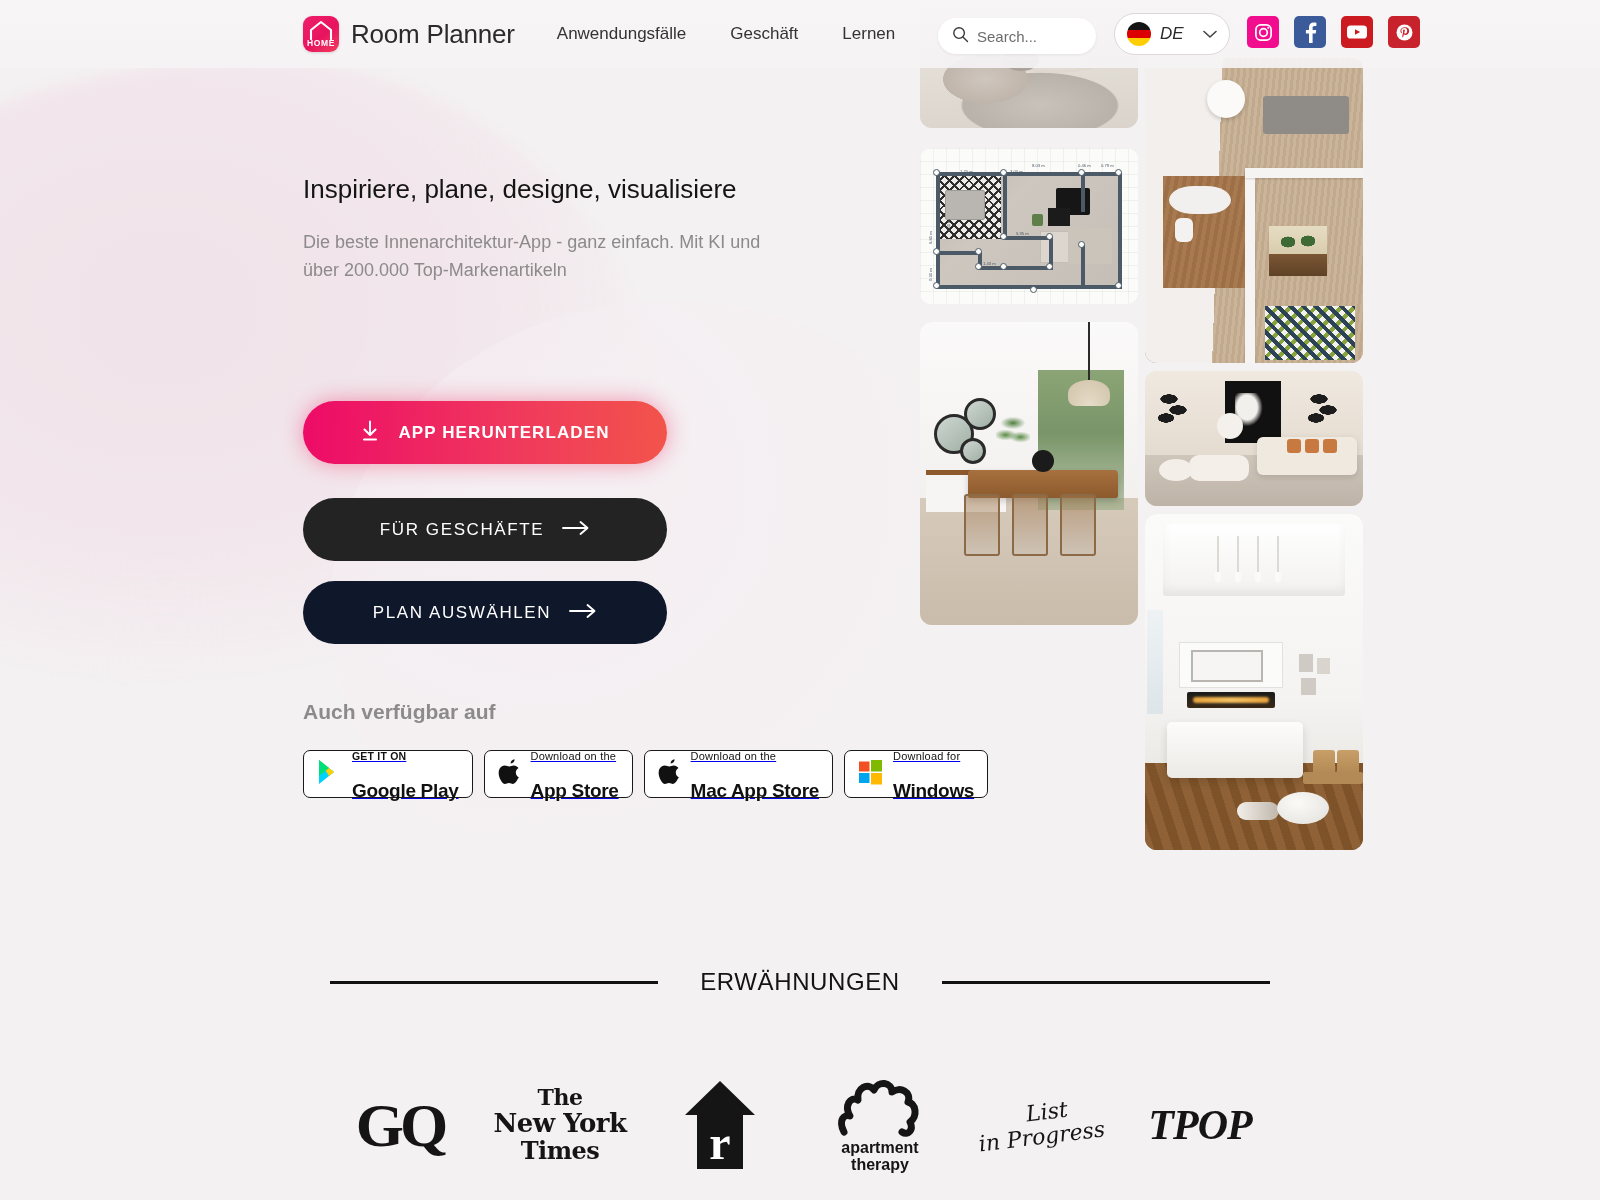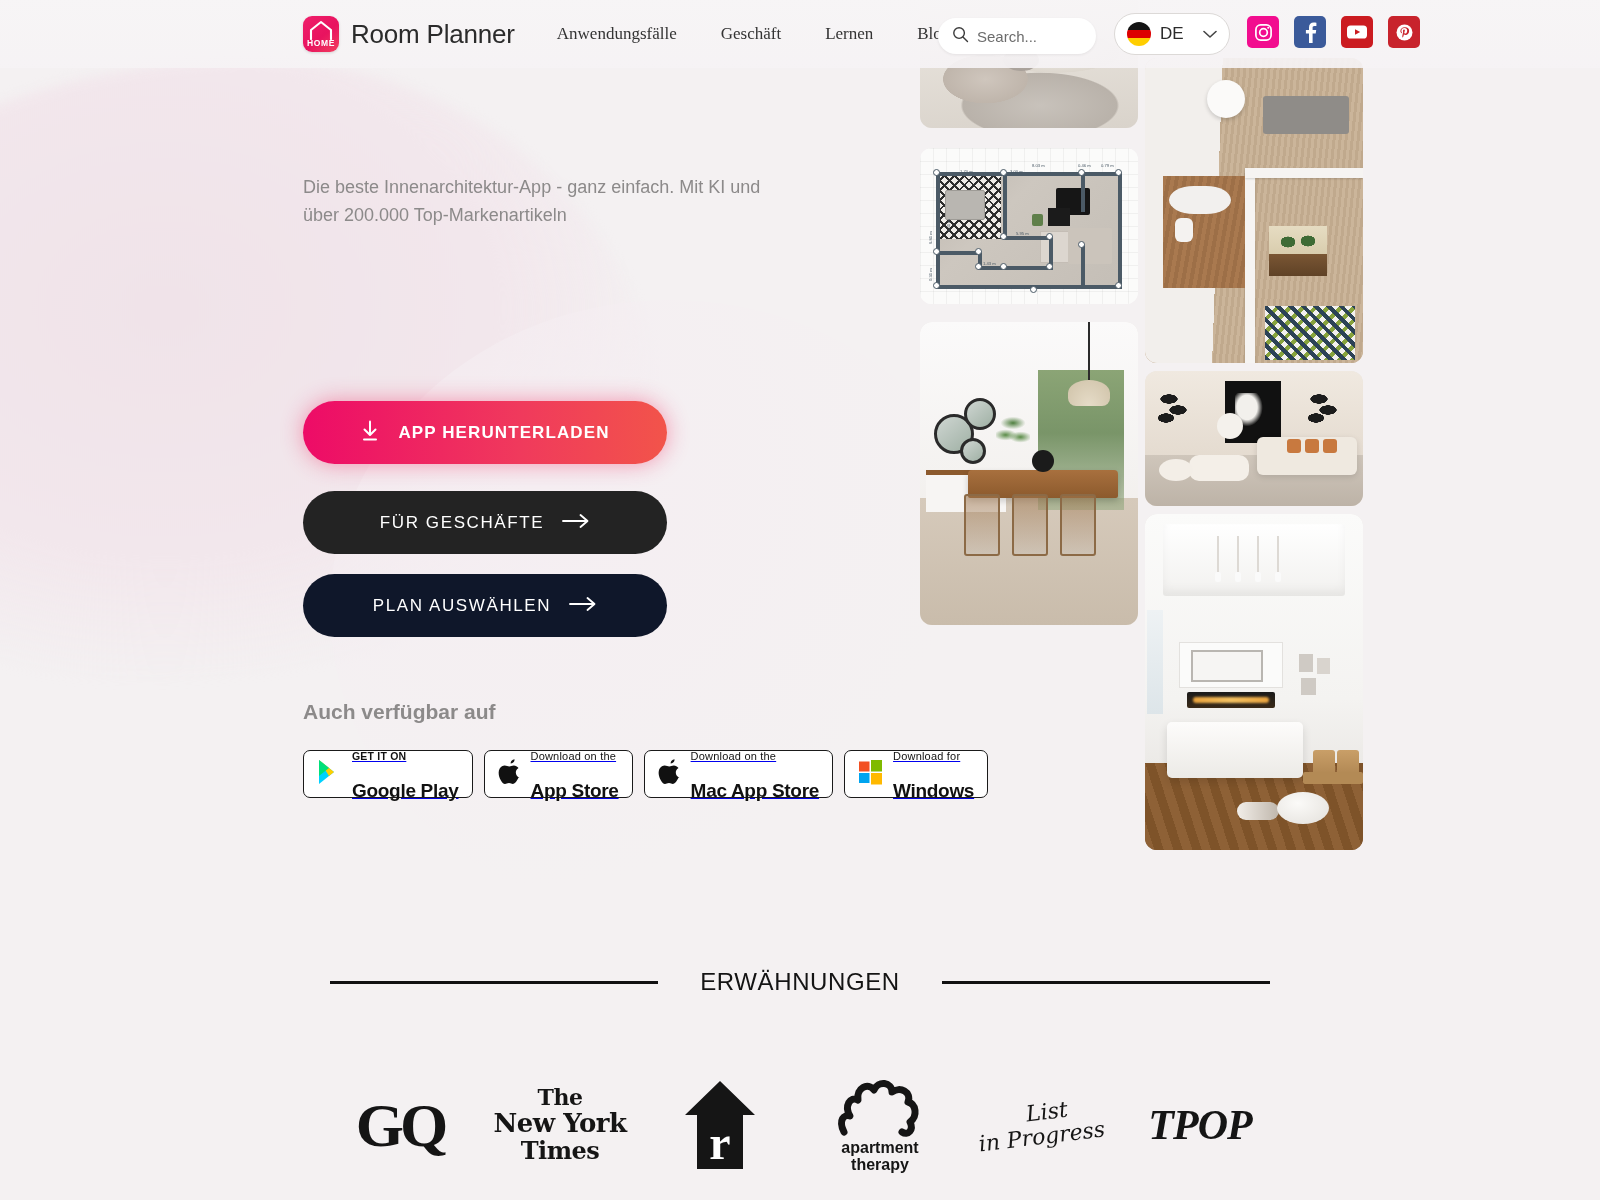--- a/index.html
+++ b/index.html
@@ -266,34 +266,34 @@
   .logo svg { position:absolute; left:5px; top:4px; }
   .logo .home-txt {
     position:absolute; left:0; right:0; bottom:4px; text-align:center;
     font-size:8.5px; font-weight:bold; color:#fff; letter-spacing:.6px;
     font-family:"Liberation Sans",sans-serif;
   }
   .brand-name { font-size: 26px; color:#2b2b2b; letter-spacing:-.2px; }
 
   .nav { display:flex; align-items:center; gap:0; margin-left:20px; }
   .nav a {
-    font-size: 17px; color:#333; text-decoration:none; padding: 6px 22px; white-space:nowrap;font-family:Liberation Serif, serif;
+    font-size: 17px; color:#333; text-decoration:none; padding: 6px 22px; white-space:nowrap;
   }
 
   .search-box {
     position:absolute; left:938px; top:18px; width:158px; height:36px;
     background:#fff; border-radius:18px; display:flex; align-items:center; gap:8px;
     padding-left:14px; box-shadow:0 1px 3px rgba(0,0,0,.07);
   }
   .search-box .ph { font-size:15px; color:#6c6c6c; }
 
   .lang {
     position:absolute; left:1114px; top:13px; width:116px; height:42px;
     background:#fff; border:1px solid #dcd9d7; border-radius:21px;
-    display:flex; align-items:center; gap:9px; padding-left:12px;
+    display:flex; align-items:center; gap:9px; padding-left:12px;font-style:italic;
   }
   .flag { width:24px; height:24px; border-radius:50%; flex:none; overflow:hidden;
     background: linear-gradient(180deg,#141414 0 33.3%, #dd0000 33.3% 66.6%, #ffce00 66.6% 100%); }
   .lang .code { font-size:17px; color:#2b2b2b; }
   .chev { margin-left:auto; margin-right:12px; }
 
   .socials { position:absolute; left:1247px; top:16px; display:flex; gap:15px; }
   .sicon { width:32px; height:32px; border-radius:5px; display:flex;
     align-items:center; justify-content:center; flex:none; }
   .s-ig { background:#f20d8f; }
@@ -307,21 +307,21 @@
   .hero .sub { margin-top:24px; font-size:26px; color:#141414; }
   .hero .desc { margin-top:24px; font-size:18px; color:#8c8a8a; line-height:1.55; width:470px; }
 
   .btns { position:absolute; left:303px; top:401px; z-index:10; }
   .btn { width:364px; height:63px; border-radius:32px; display:flex;
     align-items:center; justify-content:center; gap:18px; cursor:pointer; border:none;
     font-family:"Liberation Sans",sans-serif; }
   .btn-dl { background: linear-gradient(92deg,#ed0b67 0%, #f03a5c 60%, #f2544a 100%);
     color:#fff; box-shadow: 0 0 22px rgba(240,40,95,.45); }
   .btn-dl .label { font-size:17px; font-weight:bold; letter-spacing:1.1px; }
-  .btn-biz { background:#232323; color:#fff; margin-top:27px; }
+  .btn-biz { background:#232323; color:#fff; margin-top:34px; }
   .btn-biz .label { font-size:17px; letter-spacing:1.6px; }
   .btn-plan { background:#0f172a; color:#fff; margin-top:20px; }
   .btn-plan .label { font-size:17px; letter-spacing:1.6px; }
 
   
   .also { position:absolute; left:303px; top:700px; z-index:10; }
   .also-title { font-size:21px; font-weight:bold; color:#8c8a8a; }
   .badges { display:flex; gap:11px; margin-top:26px; }
   .badge { height:48px; border:1px solid #1a1a1a; border-radius:7px; background:#fff;
     display:flex; align-items:center; gap:9px; padding:0 13px; }
@@ -549,20 +549,21 @@
       <a href="#" class="sicon s-pt">
         <svg width="19" height="19" viewBox="0 0 20 20" aria-hidden="true">
           <circle cx="10" cy="10" r="8.4" fill="#fff"></circle>
           <path d="M10.3 4.6 c-3 0-4.6 2-4.6 3.9 0 .9.4 2 1.2 2.3 .2.1.3 0 .3-.2 l.1-.5 c0-.1 0-.2-.1-.3 -.3-.4-.5-1-.5-1.5 0-1.6 1.2-3 3.3-3 1.8 0 2.8 1 2.8 2.5 0 1.8-.8 3.3-2 3.3 -.7 0-1.2-.5-1-1.2 .2-.8.6-1.6.6-2.2 0-.5-.3-.9-.8-.9 -.7 0-1.2.7-1.2 1.6 0 .6.2 1 .2 1 l-.8 3.4 c-.2 1-.1 2.3 0 2.4 0 .1.1.1.2 0 .1-.1.8-1 1-1.9 l.4-1.5 c.3.5 1 .9 1.7.9 2.2 0 3.8-2 3.8-4.6 0-2-1.7-3.5-4.1-3.5 Z" fill="#c8232c"></path>
         </svg>
       </a>
     </div>
   </div>
 
   <div class="hero">
+    <div class="sub">Inspiriere, plane, designe, visualisiere</div>
     <div class="desc">Die beste Innenarchitektur-App - ganz einfach. Mit KI und über 200.000 Top-Markenartikeln</div>
   </div>
 
   <div class="btns">
     <button class="btn btn-dl">
       <span>
         <svg width="20" height="22" viewBox="0 0 20 22" aria-hidden="true">
           <line x1="10" y1="1.5" x2="10" y2="14" stroke="#fff" stroke-width="2" stroke-linecap="round"></line>
           <path d="M4.5 9.5 L10 15 L15.5 9.5" fill="none" stroke="#fff" stroke-width="2" stroke-linecap="round" stroke-linejoin="round"></path>
           <line x1="4" y1="19.5" x2="16" y2="19.5" stroke="#fff" stroke-width="2" stroke-linecap="round"></line>

